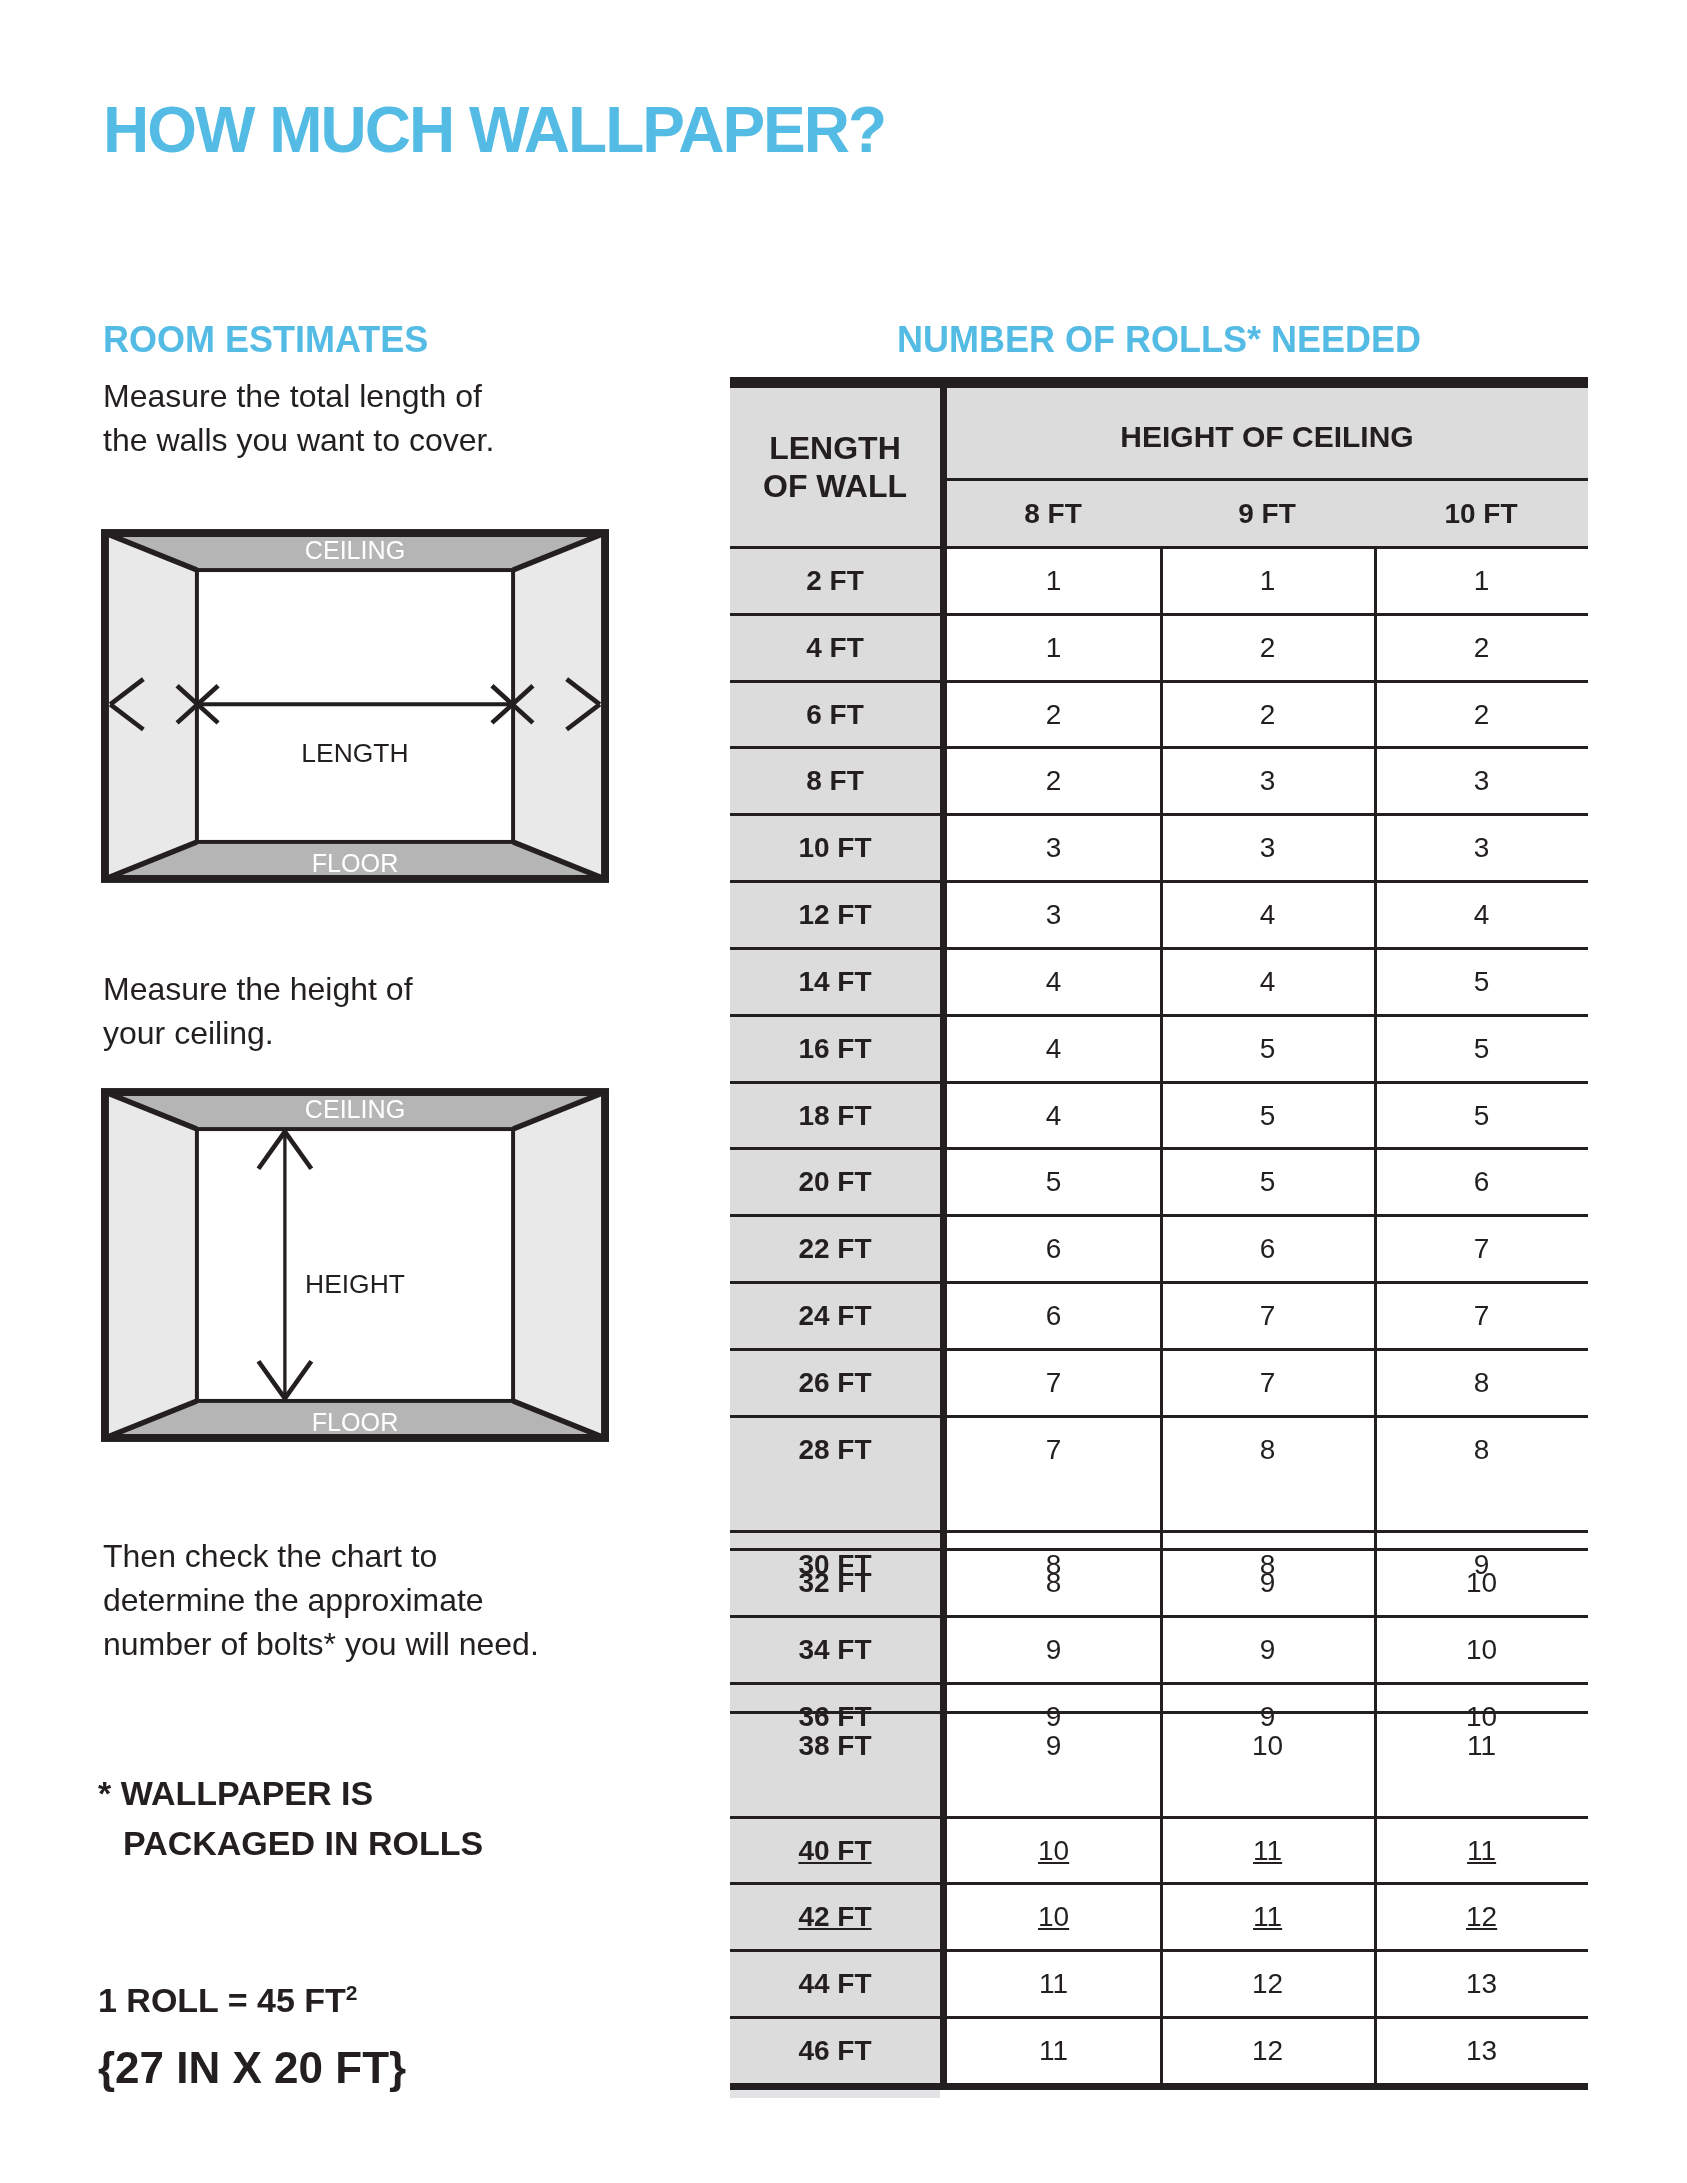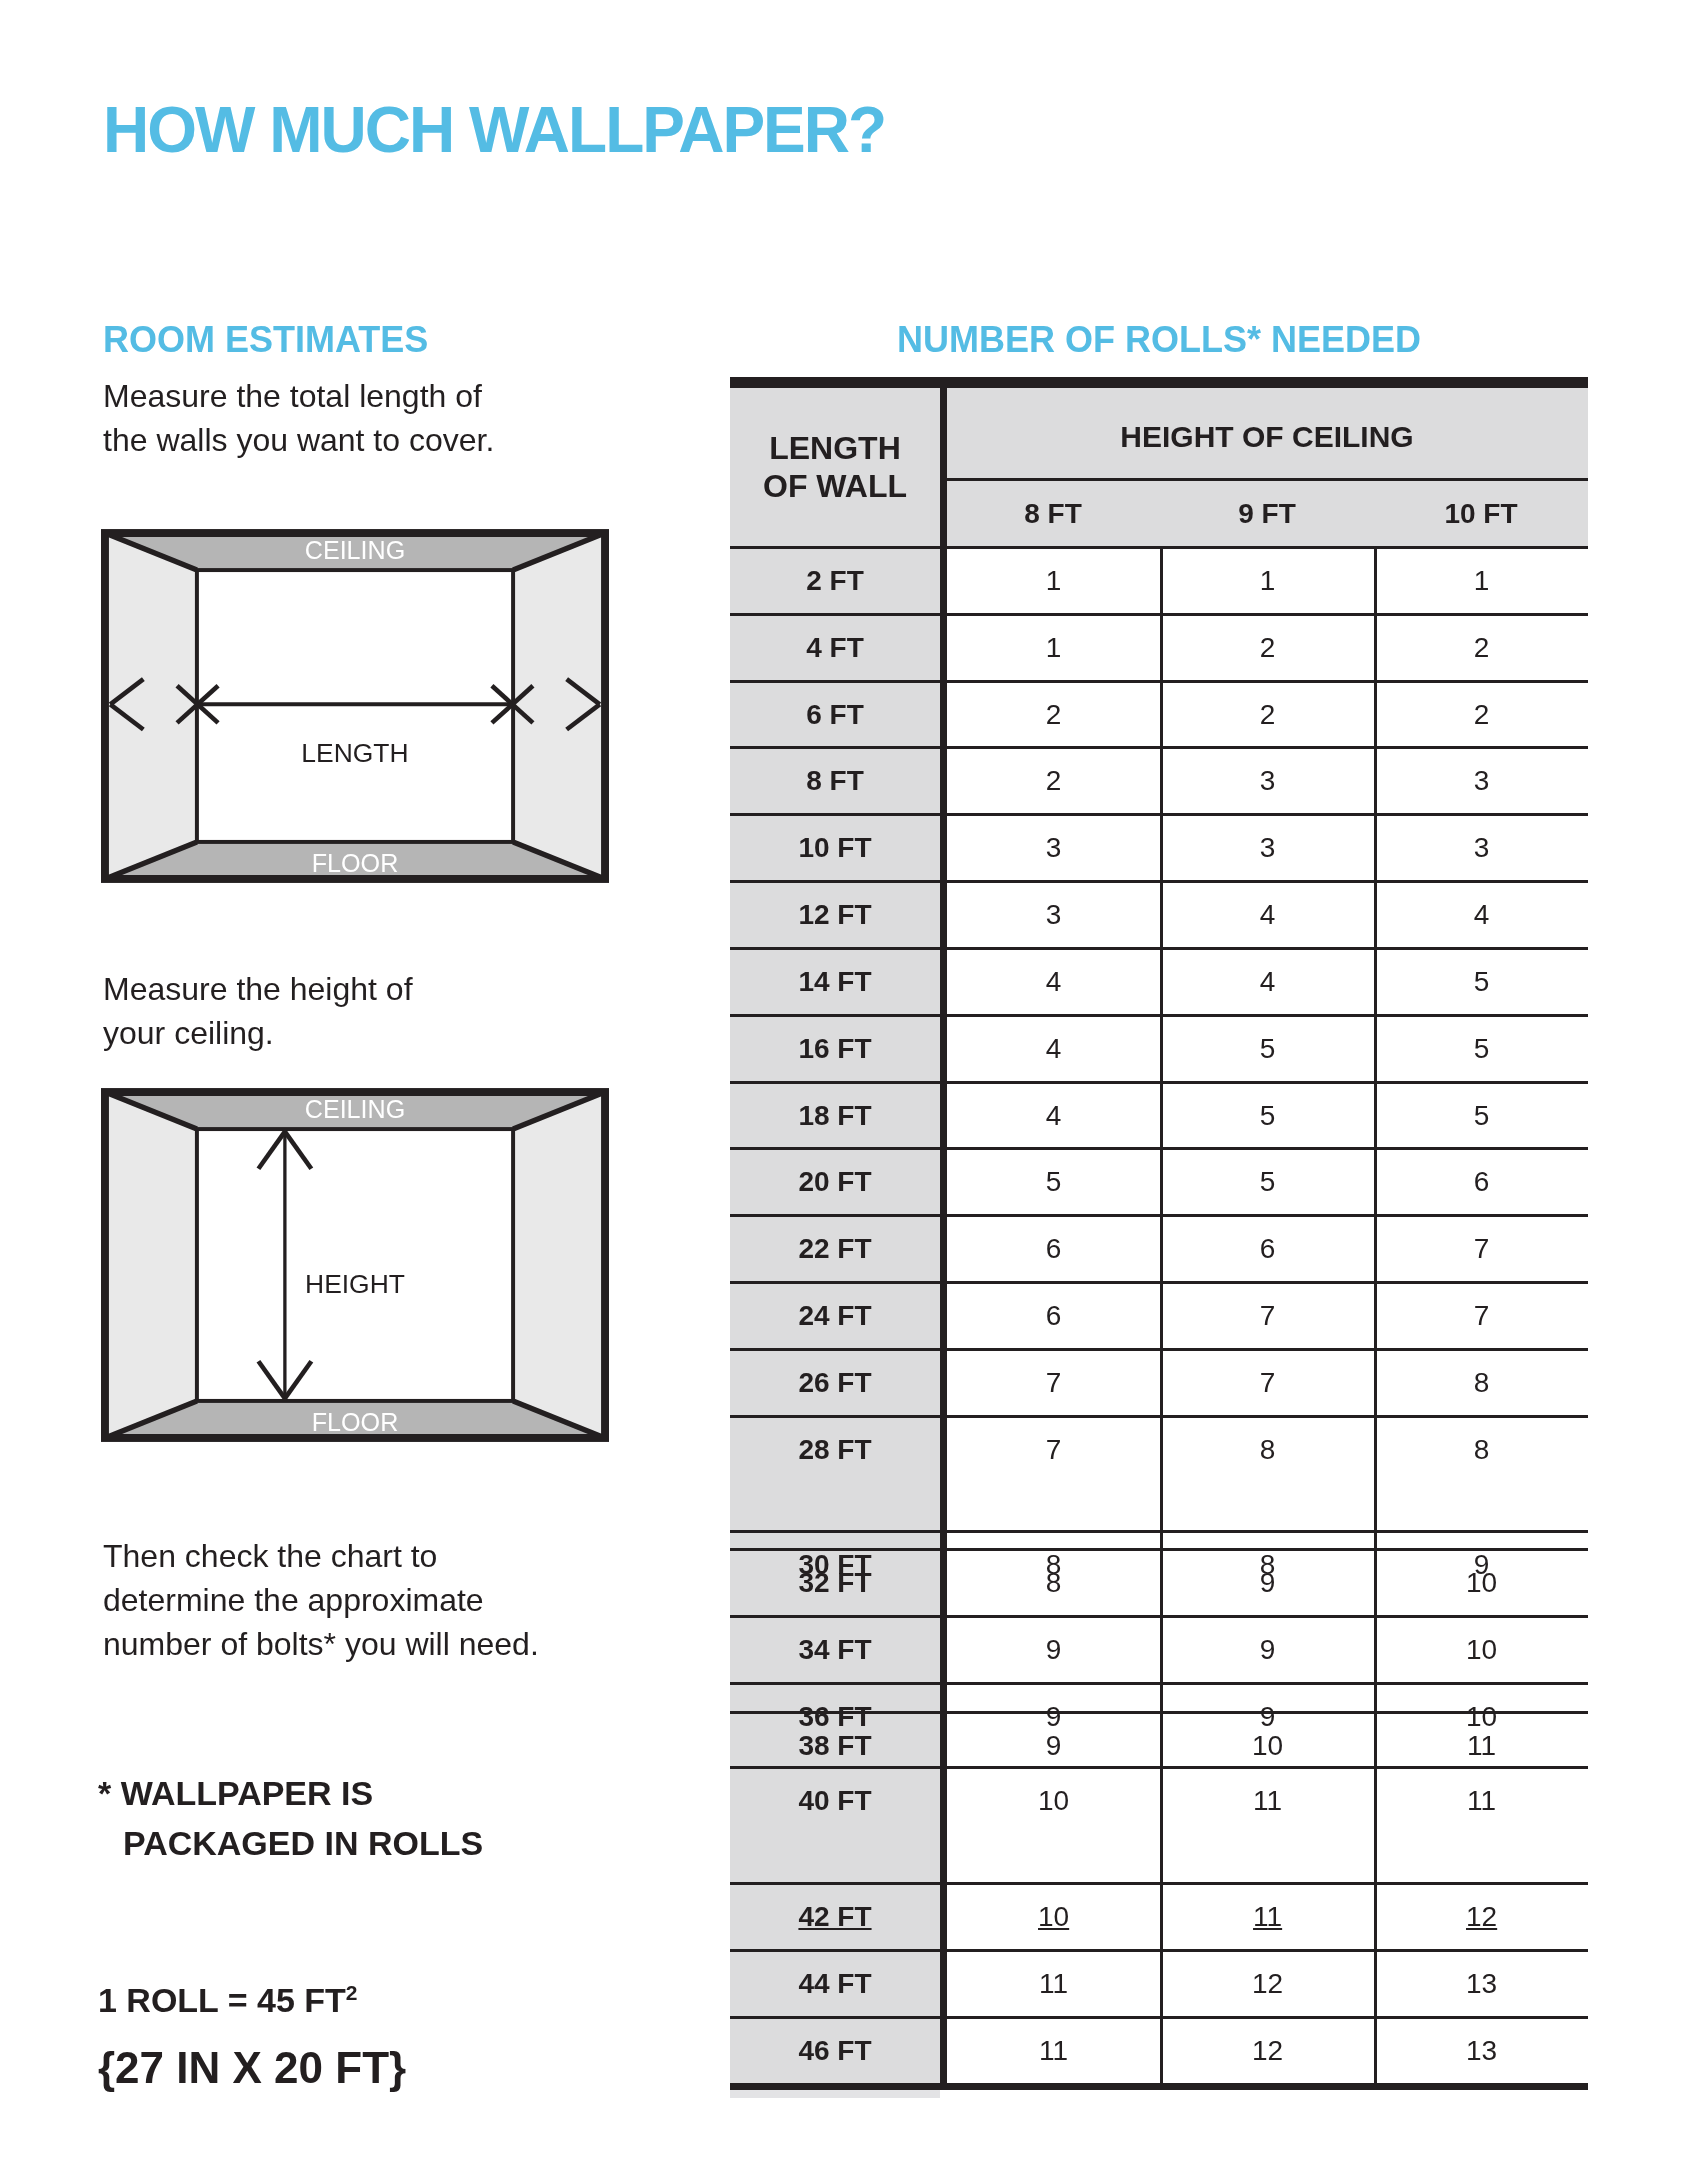--- a/index.html
+++ b/index.html
@@ -324,21 +324,21 @@
         <div class="dv">9</div>
         <div class="dv">10</div>
       </div>
       <div class="trow" style="top: 1165px;">
         <div class="rh">38 FT</div>
         <div></div>
         <div class="dv">9</div>
         <div class="dv">10</div>
         <div class="dv">11</div>
       </div>
-      <div class="trow" style="top: 1220px;">
+      <div class="trow" style="top: 1270px; text-decoration: underline;">
         <div class="rh">40 FT</div>
         <div></div>
         <div class="dv">10</div>
         <div class="dv">11</div>
         <div class="dv">11</div>
       </div>
       <div class="trow" style="top: 1336px; text-decoration: underline;">
         <div class="rh">42 FT</div>
         <div></div>
         <div class="dv">10</div>

